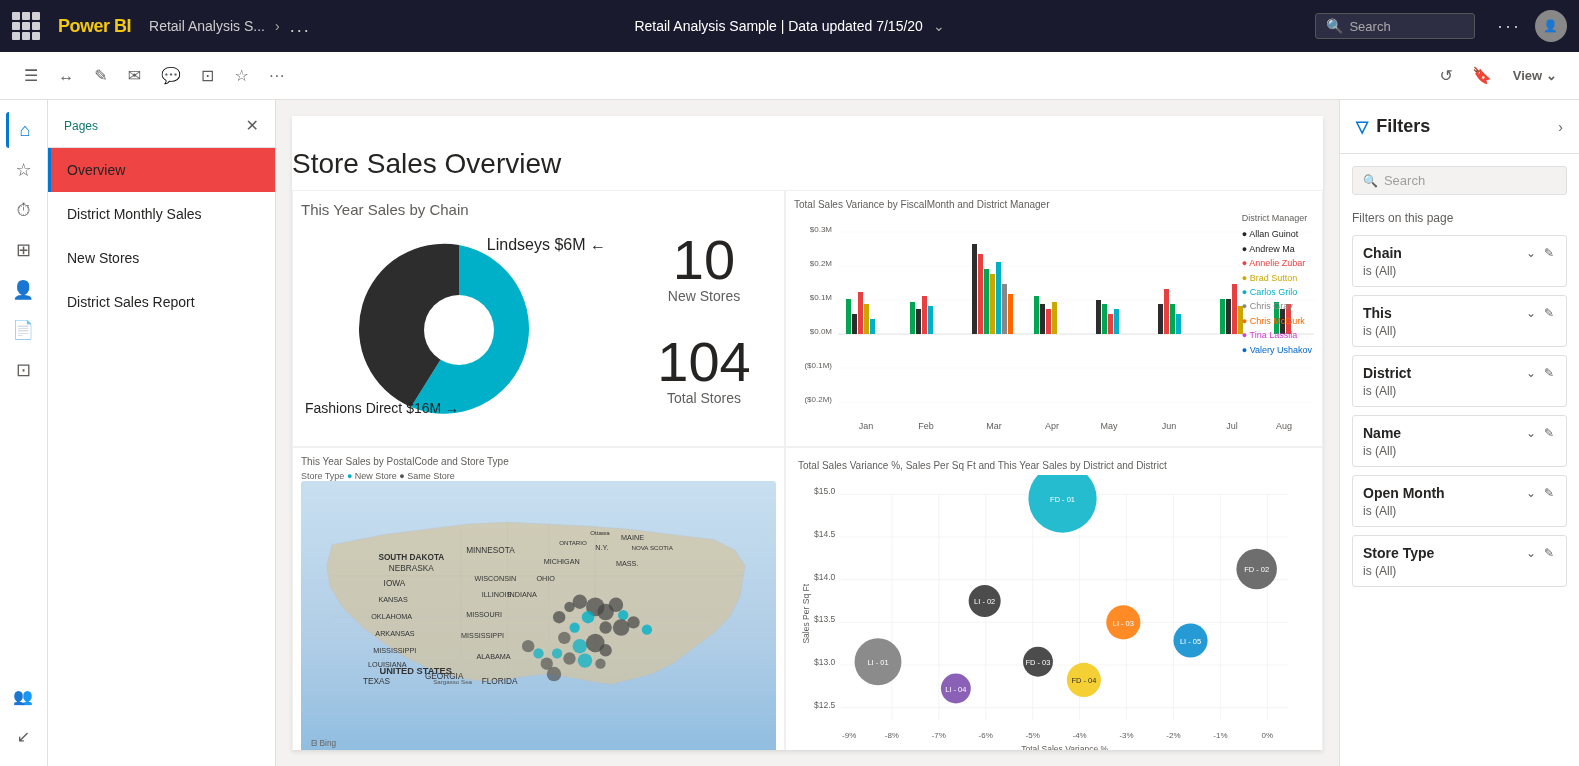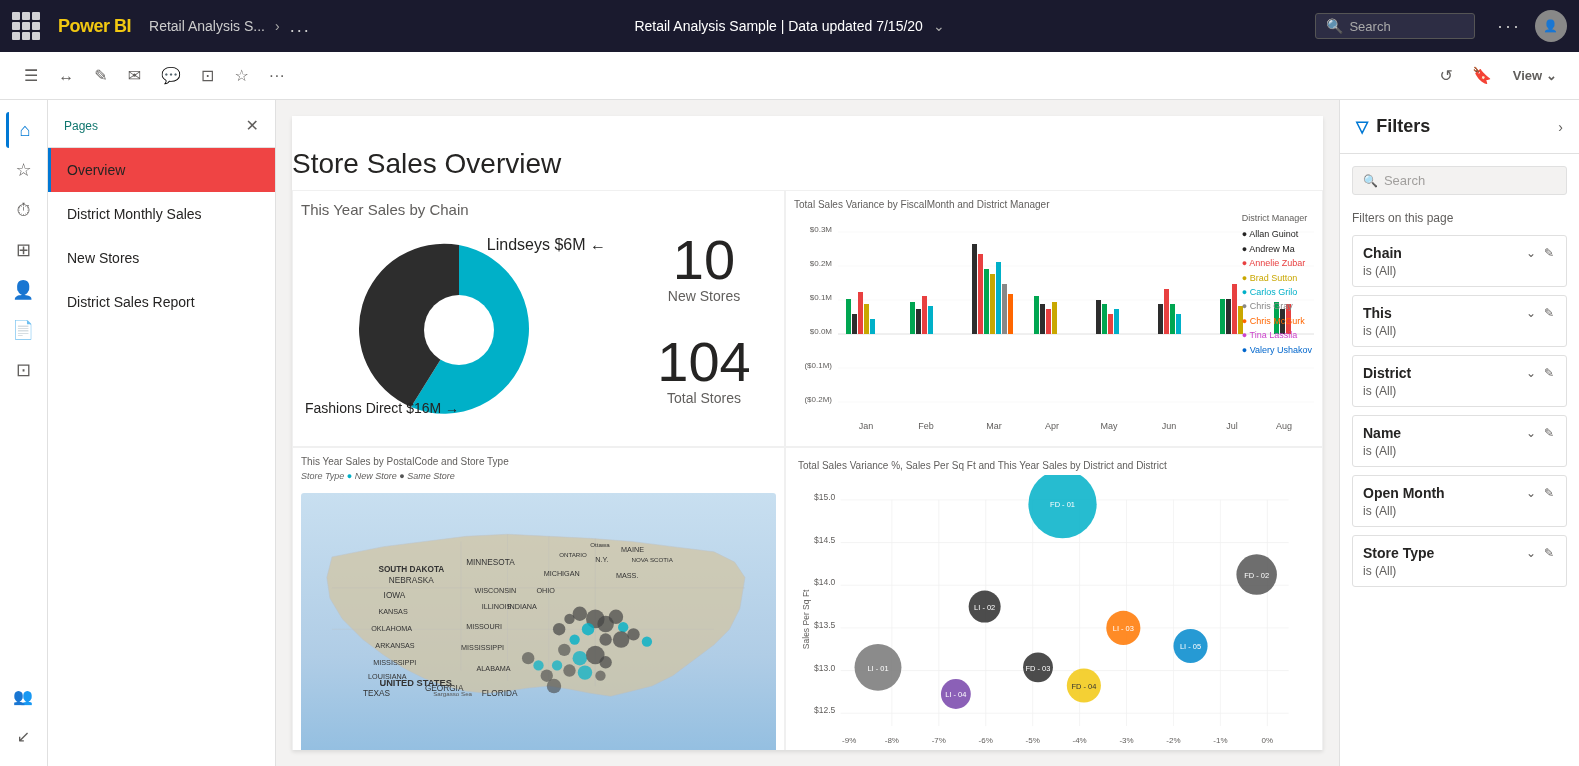--- a/index.html
+++ b/index.html
@@ -367,21 +367,21 @@
             <text x="258" y="215" font-size="9" fill="#605e5c" text-anchor="middle">Apr</text>
             <text x="315" y="215" font-size="9" fill="#605e5c" text-anchor="middle">May</text>
             <text x="375" y="215" font-size="9" fill="#605e5c" text-anchor="middle">Jun</text>
             <text x="438" y="215" font-size="9" fill="#605e5c" text-anchor="middle">Jul</text>
             <text x="490" y="215" font-size="9" fill="#605e5c" text-anchor="middle">Aug</text>
           </svg>
         </div>
 
         <div style="border: 1px solid #f0f0f0; padding: 8px; display:flex; flex-direction:column;">
           <div style="font-size:10px; color:#605e5c; margin-bottom:4px;">This Year Sales by PostalCode and Store Type</div>
-          <div style="font-size:9px; color:#605e5c; margin-bottom:12px;font-style:italic;">
+          <div style="font-size:9px; color:#605e5c; margin-bottom:0;">
             <span style="color:#666; font-size:9px;">Store Type </span>
             <span style="color:#00b0c8; font-size:9px;">● </span><span style="font-size:9px;">New Store</span>
             <span style="color:#555; font-size:9px;"> ● </span><span style="font-size:9px;">Same Store</span>
           </div>
           <div style="flex:1; background: linear-gradient(180deg, #c8dff0 0%, #b0cde6 60%, #90bde0 100%); border-radius:3px; position:relative; overflow:hidden;">
             
             <svg width="100%" height="100%" viewBox="0 0 460 260" preserveAspectRatio="xMidYMid meet">
 
               <path d="M30,60 L80,50 L120,45 L160,40 L200,38 L240,40 L280,42 L320,45 L360,50 L400,55 L420,65 L430,80 L425,110 L415,130 L400,145 L380,160 L360,175 L340,185 L320,190 L300,195 L280,192 L260,188 L240,185 L220,187 L200,190 L180,192 L160,190 L140,185 L120,178 L100,168 L80,155 L60,140 L40,120 L28,100 L25,80 Z" fill="#d4c5a0" stroke="#bbb" stroke-width="0.5" opacity="0.7"></path>
 

